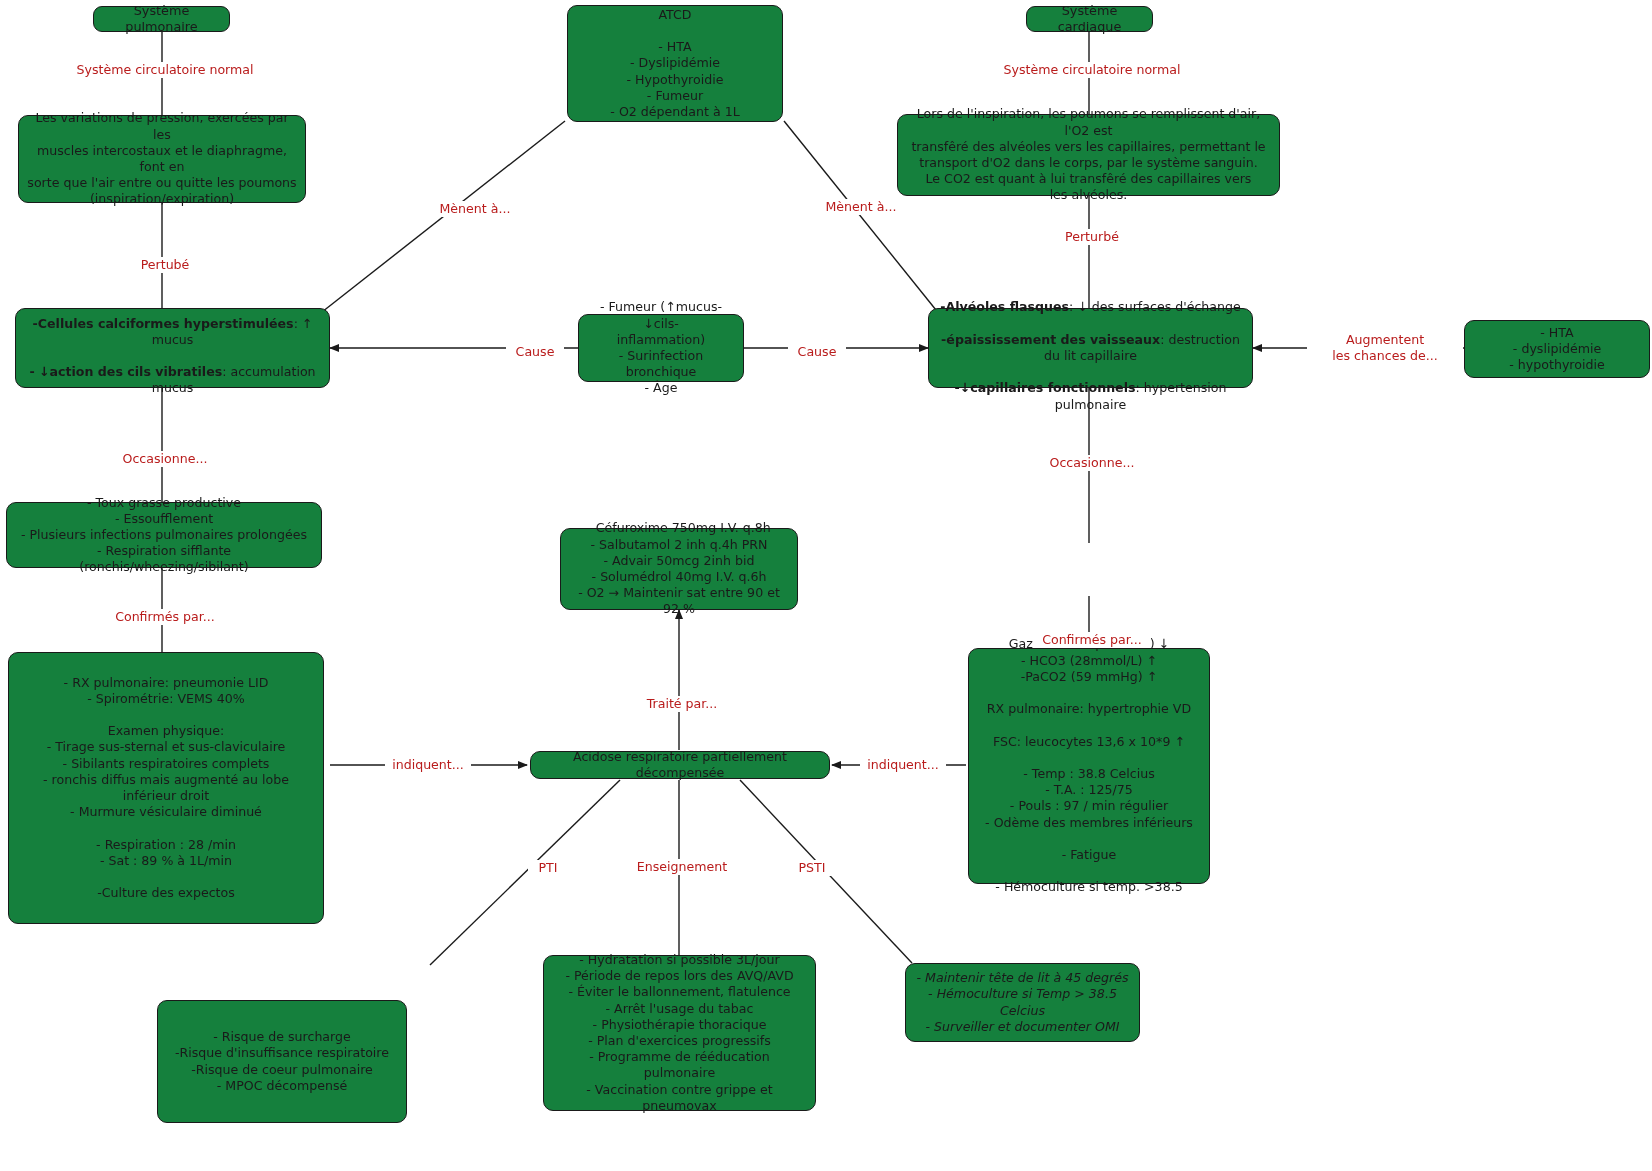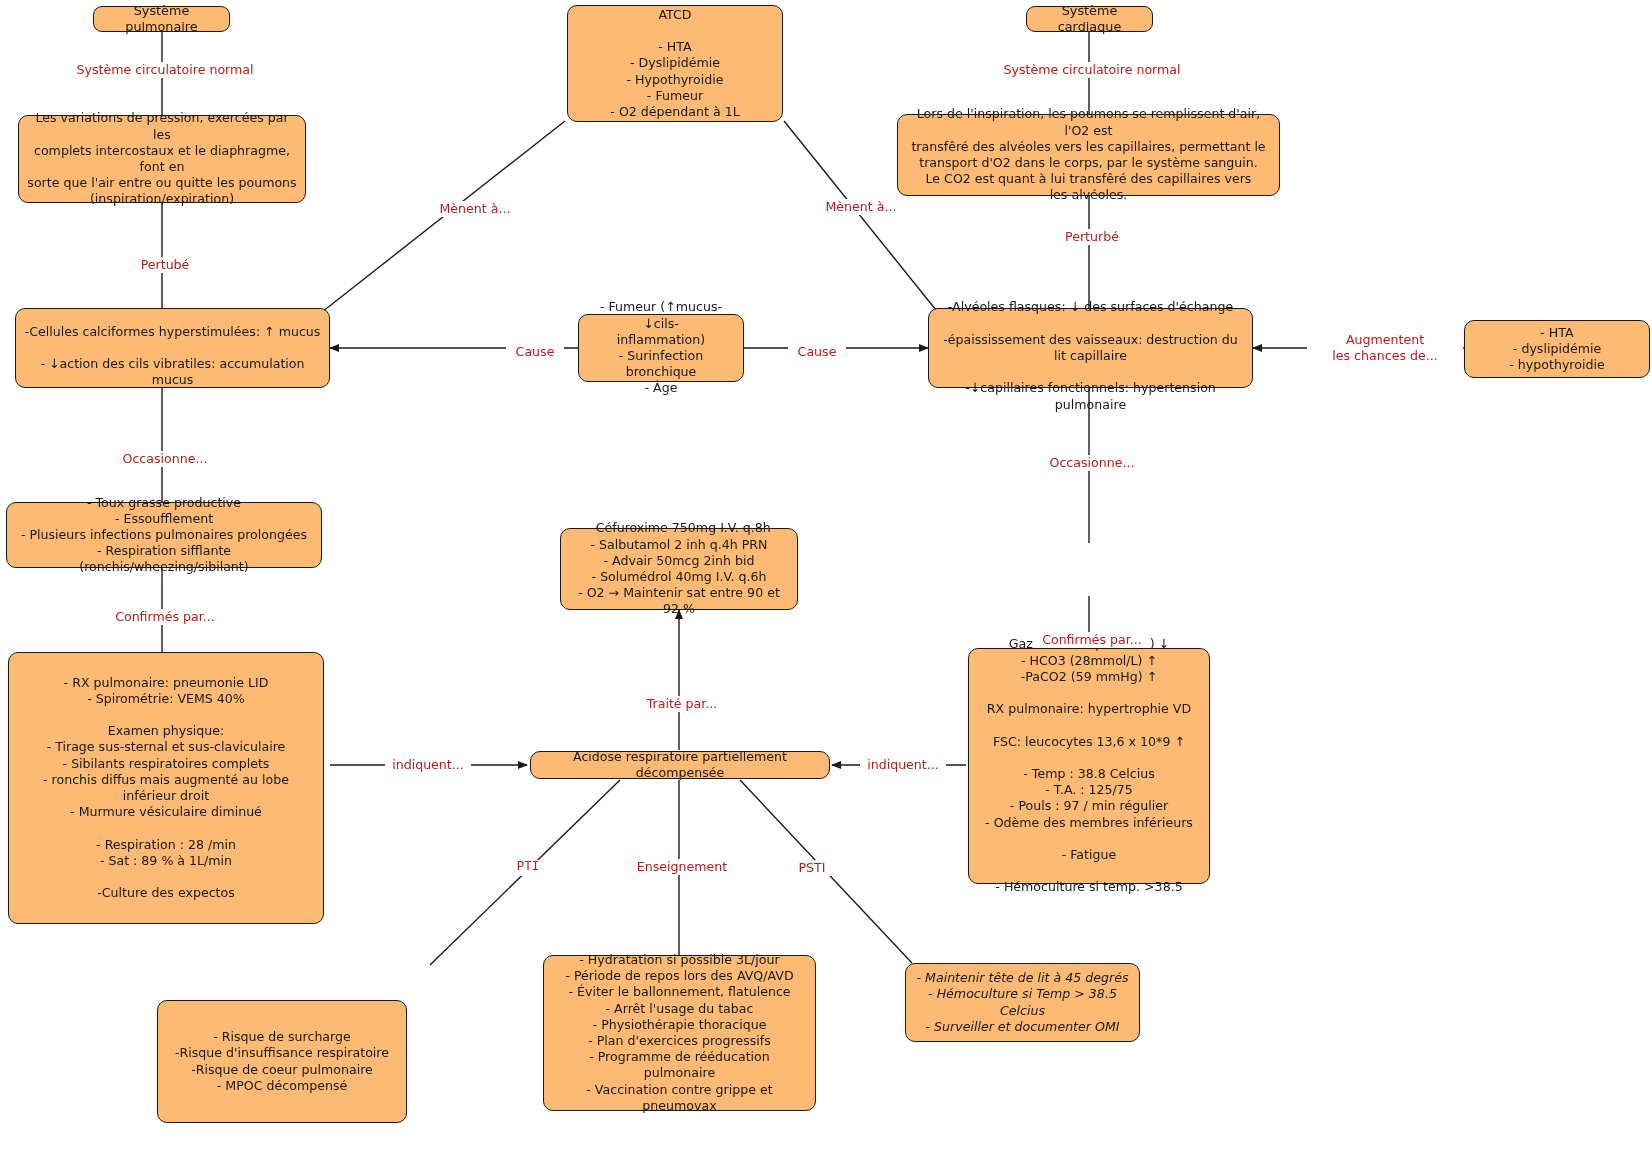--- a/index.html
+++ b/index.html
@@ -2,36 +2,36 @@
 <html><head>
 <meta charset="utf-8">
 <style>
   html,body{margin:0;padding:0;background:#ffffff;}
   body{font-family:"DejaVu Sans","Liberation Sans",sans-serif;color:#1a1a1a;}
   #canvas{position:relative;width:1652px;height:1171px;overflow:hidden;background:#fff;}
   svg.edges{position:absolute;left:0;top:0;width:1652px;height:1171px;pointer-events:none;}
   .node{
     position:absolute;
     box-sizing:border-box;
-    background:#fdba74;
+    background:#15803d;
     border:1.4px solid #1a1a1a;
     border-radius:10px;
     display:flex;
     align-items:center;
     justify-content:flex-start;
     text-align:center;
     font-size:12.6px;
     line-height:16.2px;
     padding:6px 8px;
     white-space:pre-line;
     z-index:2;
   }
   .node.pill{border-radius:9px;padding:4px 10px;font-size:12.8px;}
   .node .txt{width:100%;}
-  .node b{font-weight:normal;}
+  .node b{font-weight:bold;}
   .edge-label{
     position:absolute;
     font-size:12.6px;
     line-height:15.5px;
     color:#b91c1c;
     background:#ffffff;
     text-align:center;
     white-space:pre-line;
     padding:0 3px;
     z-index:3;
@@ -100,21 +100,21 @@
 
 - HTA
 - Dyslipidémie
 - Hypothyroidie
 - Fumeur
 - O2 dépendant à 1L</span>
   </div>
 
   <div class="node" style="left:18px;top:115px;width:288px;height:88px;">
     <span class="txt">Les variations de pression, exercées par les
-complets intercostaux et le diaphragme, font en
+muscles intercostaux et le diaphragme, font en
 sorte que l'air entre ou quitte les poumons
 (inspiration/expiration)</span>
   </div>
 
   <div class="node" style="left:897px;top:114px;width:383px;height:82px;">
     <span class="txt">Lors de l'inspiration, les poumons se remplissent d'air, l'O2 est
 transfêré des alvéoles vers les capillaires, permettant le
 transport d'O2 dans le corps, par le système sanguin.
 Le CO2 est quant à lui transfêré des capillaires vers
 les alvéoles.</span>
@@ -237,17 +237,17 @@
   <div class="edge-label" style="left:788px;top:344px;width:52px;">Cause</div>
   <div class="edge-label" style="left:1307px;top:332px;width:150px;">Augmentent
 les chances de...</div>
   <div class="edge-label" style="left:116px;top:451px;width:92px;">Occasionne...</div>
   <div class="edge-label" style="left:1043px;top:455px;width:92px;">Occasionne...</div>
   <div class="edge-label" style="left:106px;top:609px;width:112px;">Confirmés par...</div>
   <div class="edge-label" style="left:1033px;top:632px;width:112px;">Confirmés par...</div>
   <div class="edge-label" style="left:385px;top:757px;width:80px;">indiquent...</div>
   <div class="edge-label" style="left:860px;top:757px;width:80px;">indiquent...</div>
   <div class="edge-label" style="left:633px;top:696px;width:92px;">Traité par...</div>
-  <div class="edge-label" style="left:508px;top:860px;width:34px;font-family:Liberation Mono, monospace;">PTI</div>
+  <div class="edge-label" style="left:528px;top:860px;width:34px;">PTI</div>
   <div class="edge-label" style="left:626px;top:859px;width:106px;">Enseignement</div>
   <div class="edge-label" style="left:788px;top:860px;width:42px;">PSTI</div>
 
 </div>
 
 </body></html>

